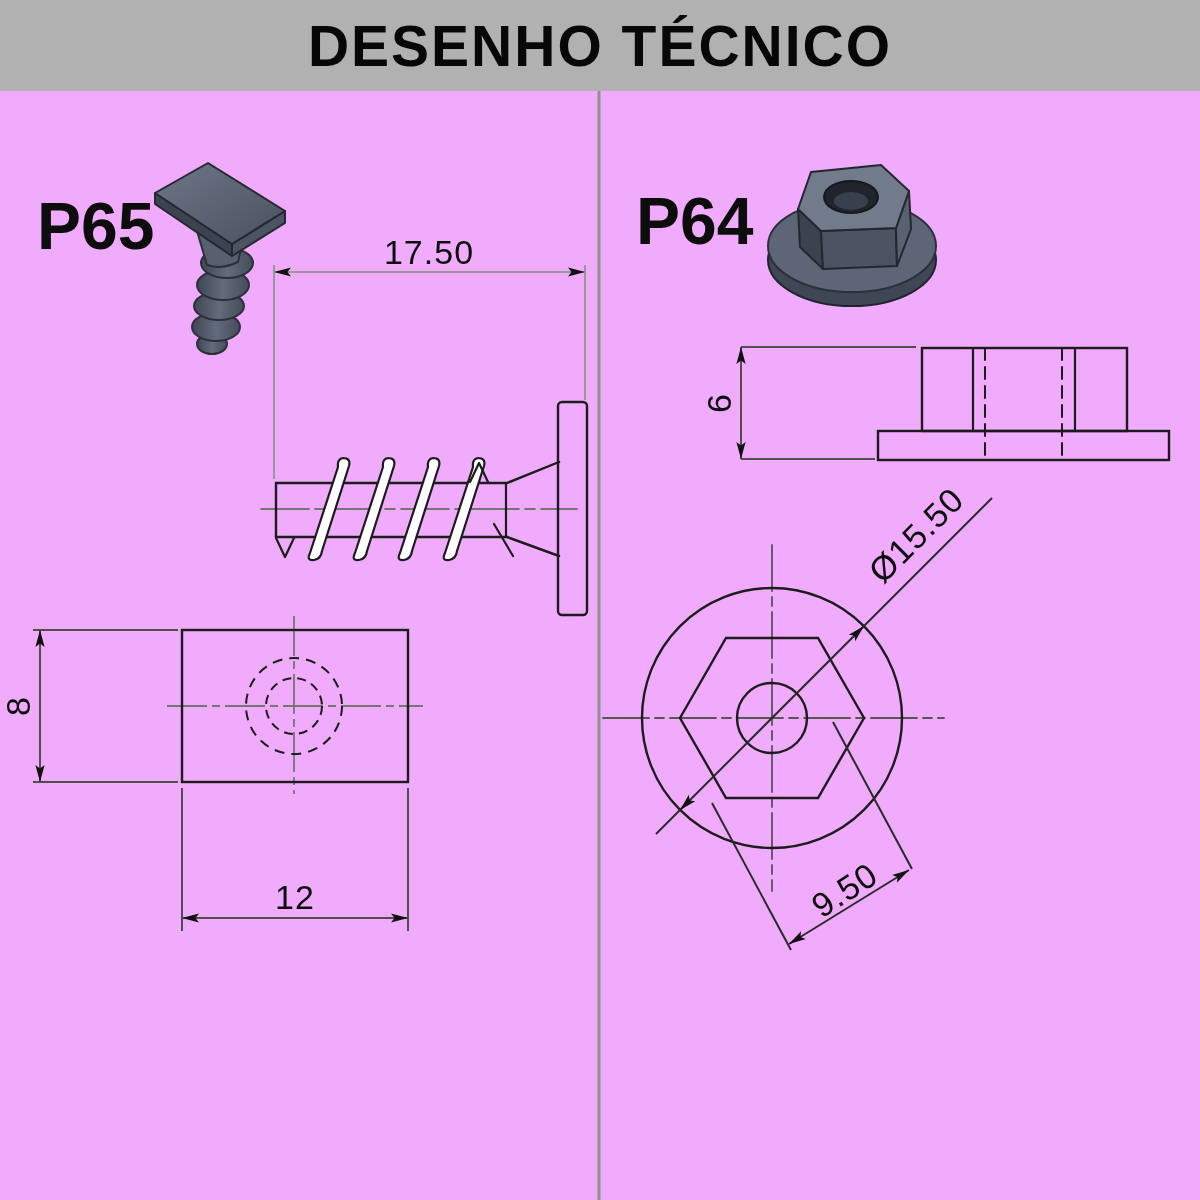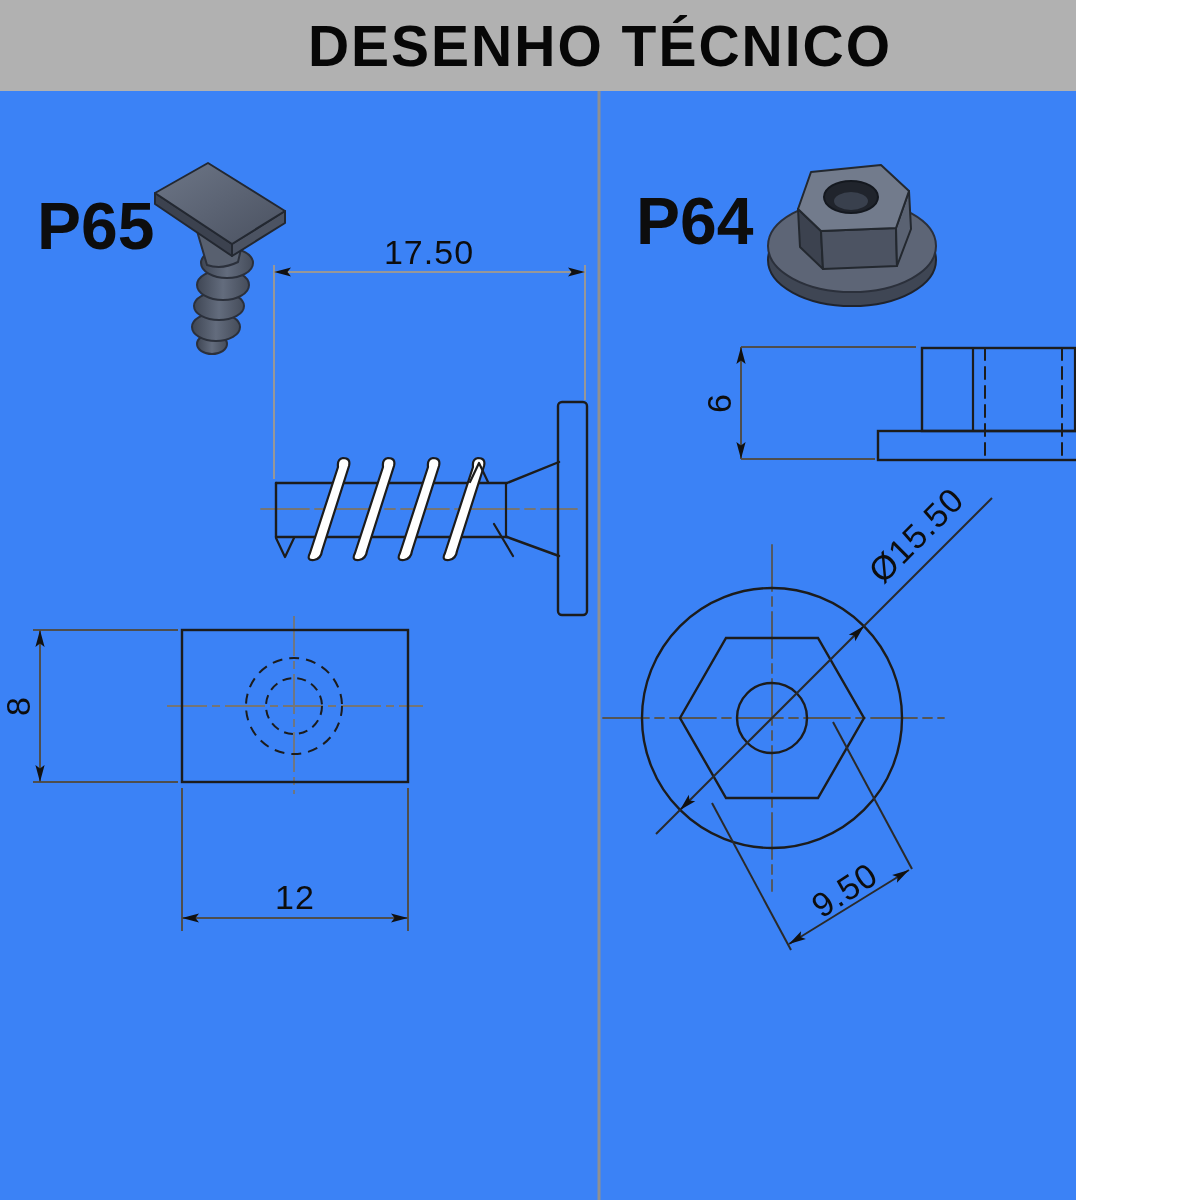--- a/index.html
+++ b/index.html
@@ -1,16 +1,16 @@
 <!DOCTYPE html>
 <html><head>
 <meta charset="utf-8">
 <style>
   html,body{margin:0;padding:0;background:#fff;}
-  .stage{position:relative;width:1076px;height:1200px;background:#3b82f6;overflow:hidden;
+  .stage{position:relative;width:1200px;height:1200px;background:#f0abfc;overflow:hidden;
          font-family:"Liberation Sans", sans-serif;}
   .banner{position:absolute;left:0;top:0;width:1200px;height:91px;background:#B1B1B1;
           display:flex;align-items:center;justify-content:center;}
   .banner h1{margin:0;font-size:57px;font-weight:bold;letter-spacing:2px;color:#070707;}
   svg{position:absolute;left:0;top:0;}
   svg text{fill:#0d0d0d;font-family:"Liberation Sans", sans-serif;}
   .dimtxt{font-size:34px;letter-spacing:1px;}
   .ptxt{font-size:66px;font-weight:bold;}
   marker{overflow:visible;}
 </style>

